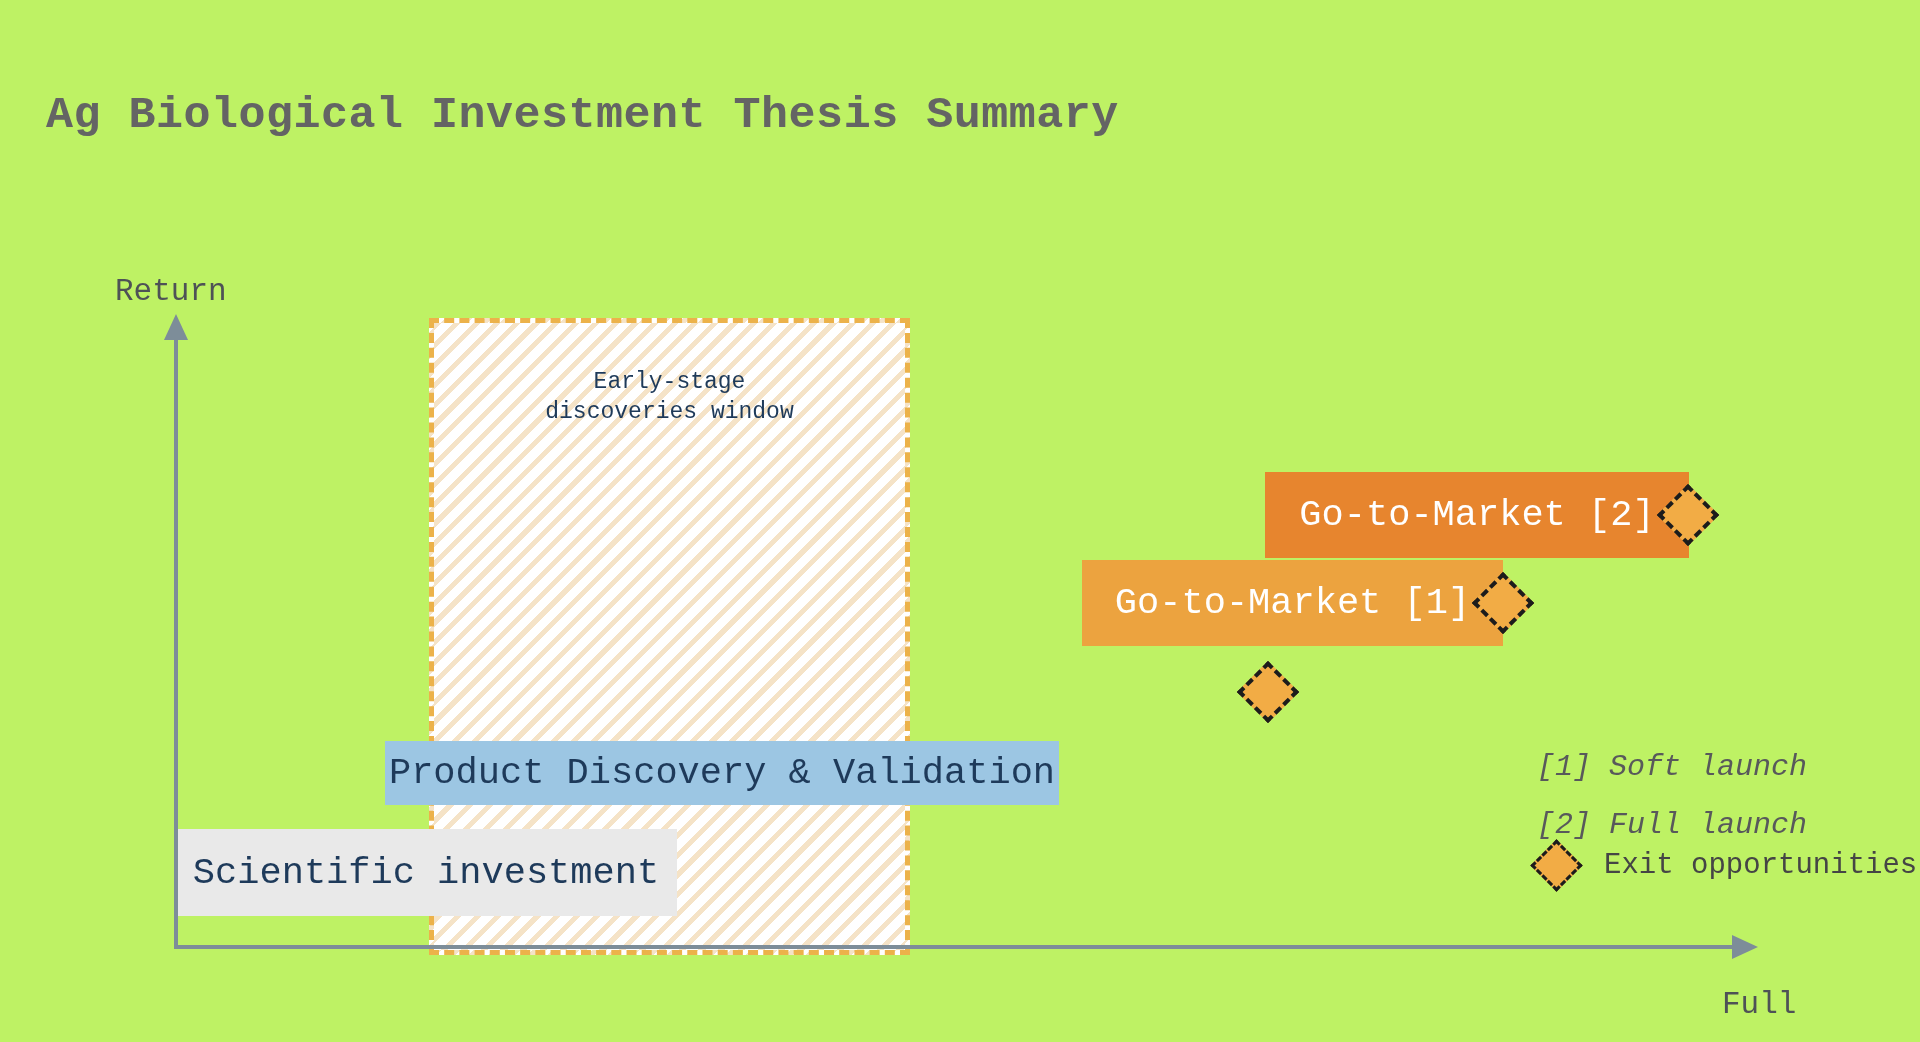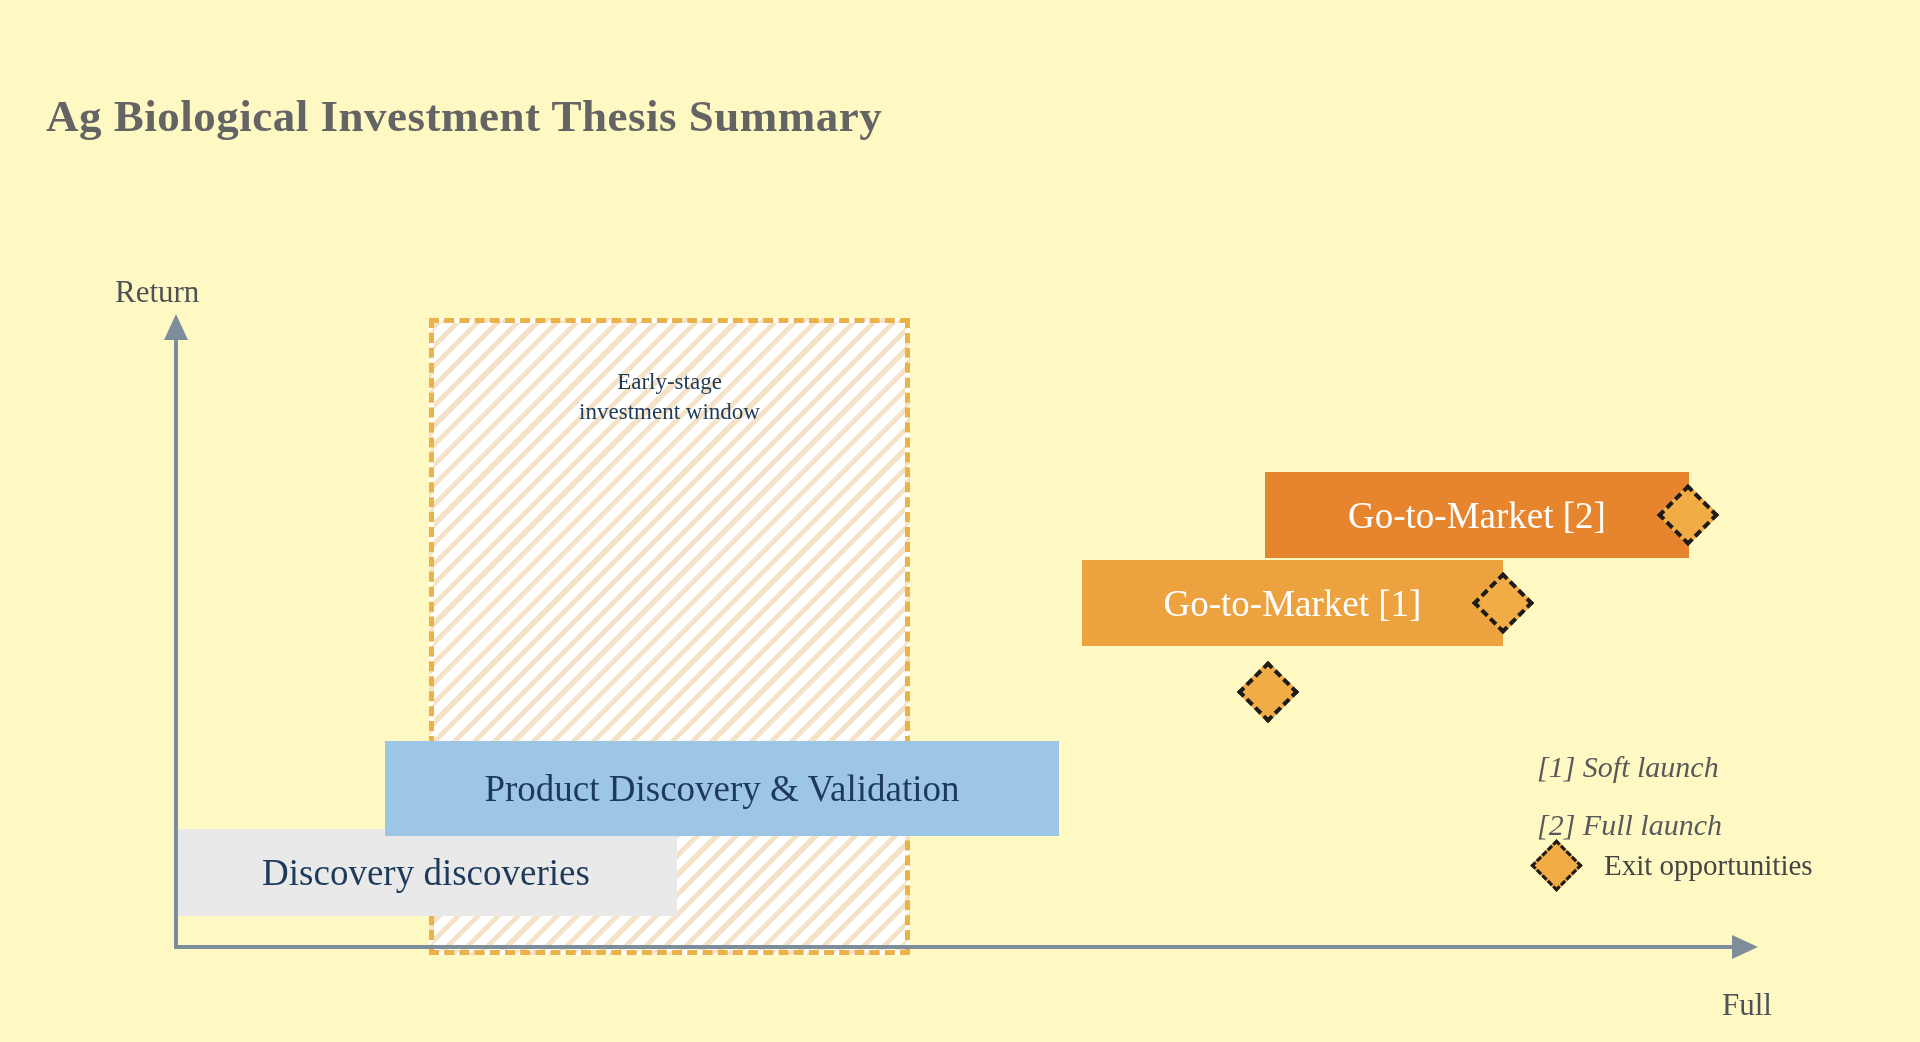--- a/index.html
+++ b/index.html
@@ -1,19 +1,19 @@
 <!DOCTYPE html>
 <html><head>
 <meta charset="utf-8">
 <style>
   html,body { margin:0; padding:0; background:#ffffff; }
   .stage {
     position:relative; width:1920px; height:1042px; overflow:hidden;
-    background:#fef9c3;
-    font-family:Liberation Serif, serif;
+    background:#bef264;
+    font-family:Liberation Mono, monospace;
   }
 
   
   .page-title {
     position:absolute; left:46px; top:90px;
     font-size:45px; font-weight:600; color:#646464; letter-spacing:0.5px;
   }
 
   
   .y-line { position:absolute; left:174px; top:332px; width:4px; height:616px; background:#7d8d99; z-index:6; }
@@ -43,21 +43,21 @@
     position:absolute; left:0; top:44px; width:100%;
     text-align:center; font-size:23px; line-height:1.32; color:#1e3a5a;
   }
 
   
   .bar {
     position:absolute; display:flex; align-items:center; justify-content:center;
     font-size:37px; z-index:3; white-space:nowrap;
   }
   .bar-1 { left:175px;  top:829px; width:502px; height:87px; background:#e9e9e9; color:#1e3a5a; }
-  .bar-2 { left:385px;  top:741px; width:674px; height:95px; background:#9cc6e3; color:#1e3a5a; }
+  .bar-2 { left:385px;  top:741px; width:674px; height:64px; background:#9cc6e3; color:#1e3a5a; }
   .bar-3 { left:840px;  top:648px; width:428px; height:88px; background:#4d94ae; color:#ffffff; }
   .bar-4 { left:1082px; top:560px; width:421px; height:86px; background:#eca33f; color:#ffffff; }
   .bar-5 { left:1265px; top:472px; width:424px; height:86px; background:#e7852e; color:#ffffff; }
 
   
   .diamond {
     position:absolute; width:36px; height:36px;
     background:#f2ac45; border:4px dashed #1c1c1c;
     transform:rotate(45deg); z-index:5;
   }
@@ -84,26 +84,26 @@
   <div class="y-line"></div>
   <div class="y-arrow"></div>
   <div class="x-line"></div>
   <div class="x-arrow"></div>
   <div class="axis-label return">Return</div>
   <div class="axis-label time">Full</div>
 
   <div class="invest-window">
     <div class="window-label">
       <div>Early-stage</div>
-      <div>investment window</div>
+      <div>discoveries window</div>
     </div>
   </div>
 
   <div class="bar bar-1">
-    <span>Discovery discoveries</span>
+    <span>Scientific investment</span>
   </div>
   <div class="bar bar-2">
     <span>Product Discovery &amp; Validation</span>
   </div>
   <div class="bar bar-4">
     <span>Go-to-Market [1]</span>
   </div>
   <div class="bar bar-5">
     <span>Go-to-Market [2]</span>
   </div>

